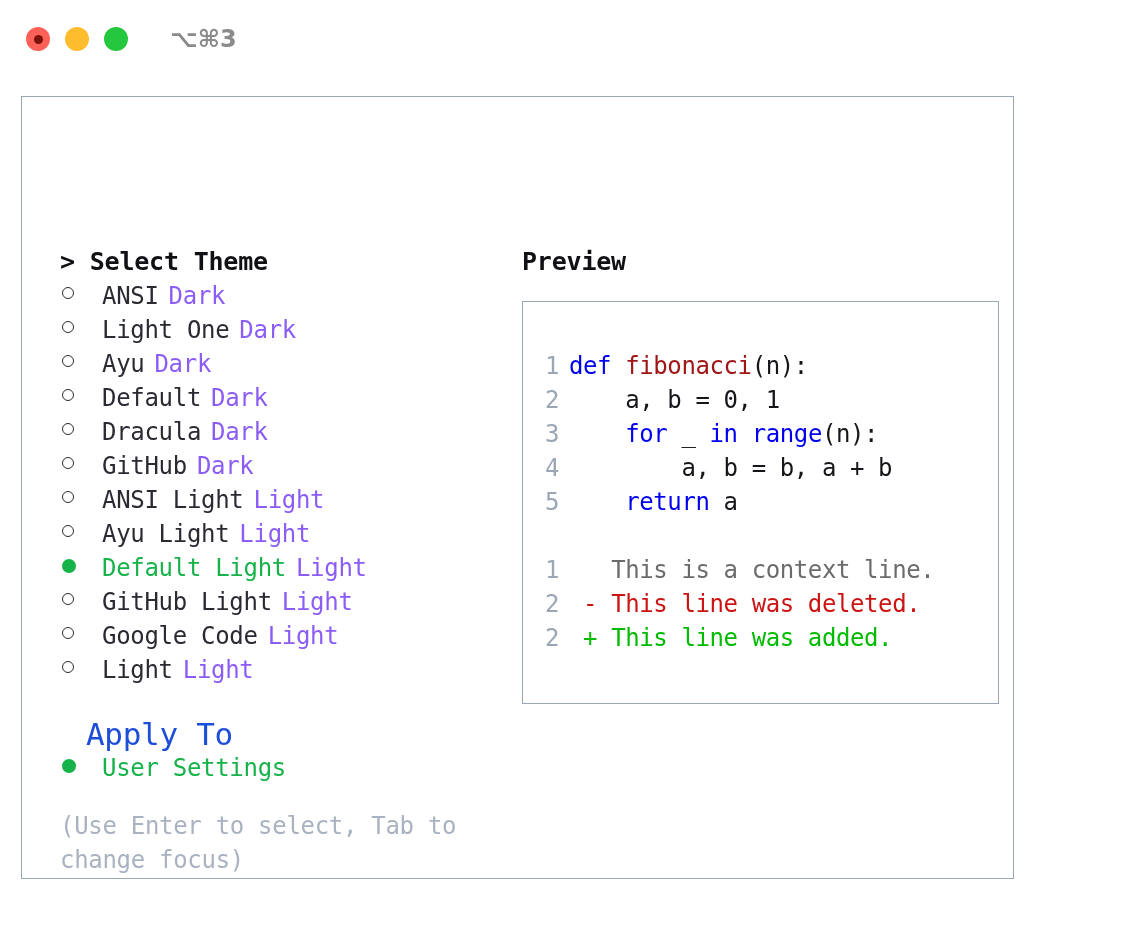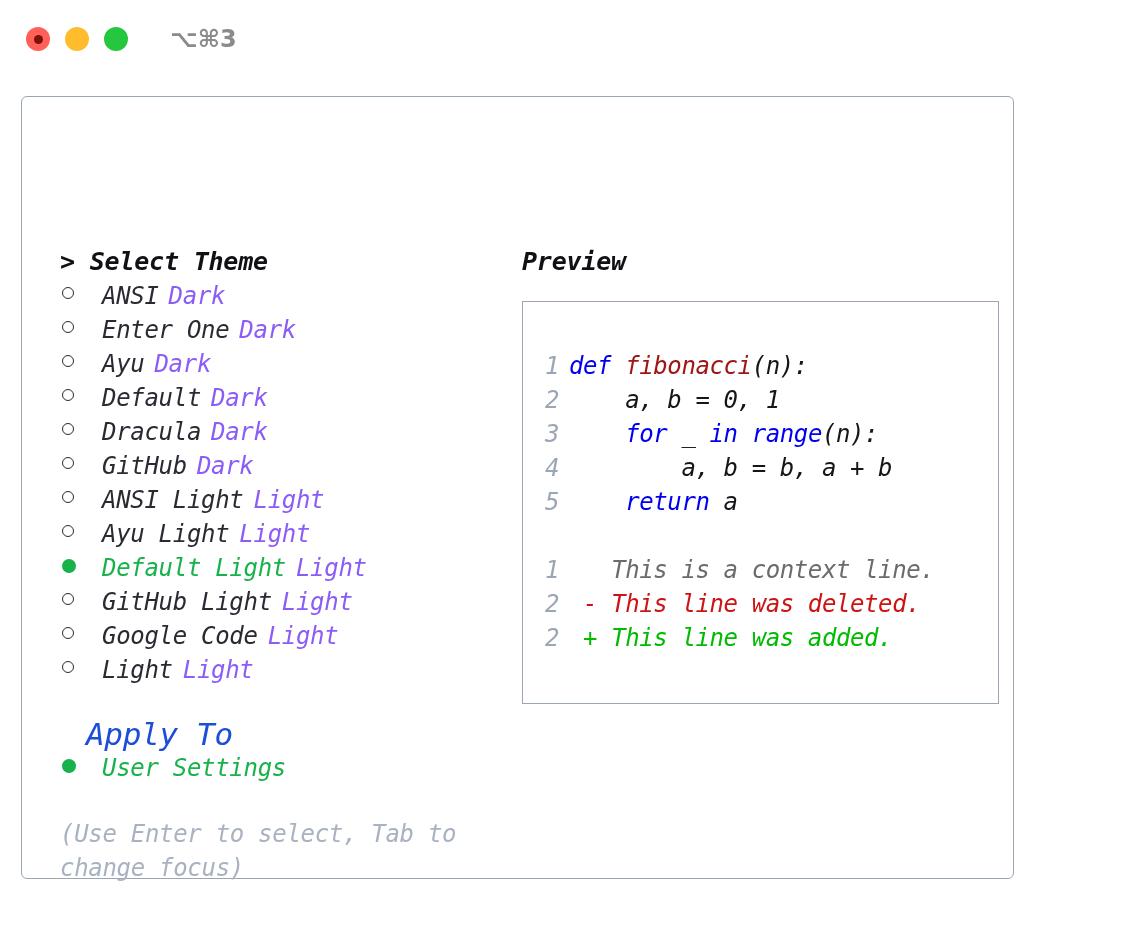--- a/index.html
+++ b/index.html
@@ -69,24 +69,23 @@
   }
 
   
   .panel {
     position: absolute;
     left: 21px;
     top: 96px;
     width: 993px;
     height: 783px;
     border: 1.6px solid #9aa6b4;
-    border-radius: 6px;
-    box-sizing: border-box;
-    background: #ffffff;
-    font-style: italic;
+    border-radius: 0;
+    box-sizing: border-box;
+    background: #ffffff;
   }
 
   
   .left-col {
     position: absolute;
     left: 38px;
     top: 148px;
     width: 440px;
   }
 
@@ -149,21 +148,21 @@
     margin-top: 30px;
     margin-left: 26px;
     font-size: 31px;
     color: #1d4ed8;
     line-height: 34px;
     white-space: pre;
     letter-spacing: -0.3px;
   }
 
   .hint {
-    margin-top: 32px;
+    margin-top: 24px;
     font-size: 24px;
     color: #a9b2c0;
     line-height: 34px;
     width: 400px;
     letter-spacing: -0.3px;
   }
 
   
   .right-col {
     position: absolute;
@@ -228,21 +227,21 @@
     <div class="shortcut">⌥⌘3</div>
   </div>
 
   <div class="panel">
 
     <div class="left-col">
       <div class="section-title">&gt; Select Theme</div>
 
       <div class="opt-list" id="theme-list">
           <div class="opt-row"><span class="bullet"><span class="ring"></span></span><span class="opt-label">ANSI</span><span class="opt-tag">Dark</span></div>
-          <div class="opt-row"><span class="bullet"><span class="ring"></span></span><span class="opt-label">Enter One</span><span class="opt-tag">Dark</span></div>
+          <div class="opt-row"><span class="bullet"><span class="ring"></span></span><span class="opt-label">Light One</span><span class="opt-tag">Dark</span></div>
           <div class="opt-row"><span class="bullet"><span class="ring"></span></span><span class="opt-label">Ayu</span><span class="opt-tag">Dark</span></div>
           <div class="opt-row"><span class="bullet"><span class="ring"></span></span><span class="opt-label">Default</span><span class="opt-tag">Dark</span></div>
           <div class="opt-row"><span class="bullet"><span class="ring"></span></span><span class="opt-label">Dracula</span><span class="opt-tag">Dark</span></div>
           <div class="opt-row"><span class="bullet"><span class="ring"></span></span><span class="opt-label">GitHub</span><span class="opt-tag">Dark</span></div>
           <div class="opt-row"><span class="bullet"><span class="ring"></span></span><span class="opt-label">ANSI Light</span><span class="opt-tag">Light</span></div>
           <div class="opt-row"><span class="bullet"><span class="ring"></span></span><span class="opt-label">Ayu Light</span><span class="opt-tag">Light</span></div>
           <div class="opt-row selected"><span class="bullet"><span class="fill"></span></span><span class="opt-label">Default Light</span><span class="opt-tag">Light</span></div>
           <div class="opt-row"><span class="bullet"><span class="ring"></span></span><span class="opt-label">GitHub Light</span><span class="opt-tag">Light</span></div>
           <div class="opt-row"><span class="bullet"><span class="ring"></span></span><span class="opt-label">Google Code</span><span class="opt-tag">Light</span></div>
           <div class="opt-row"><span class="bullet"><span class="ring"></span></span><span class="opt-label">Light</span><span class="opt-tag">Light</span></div>

